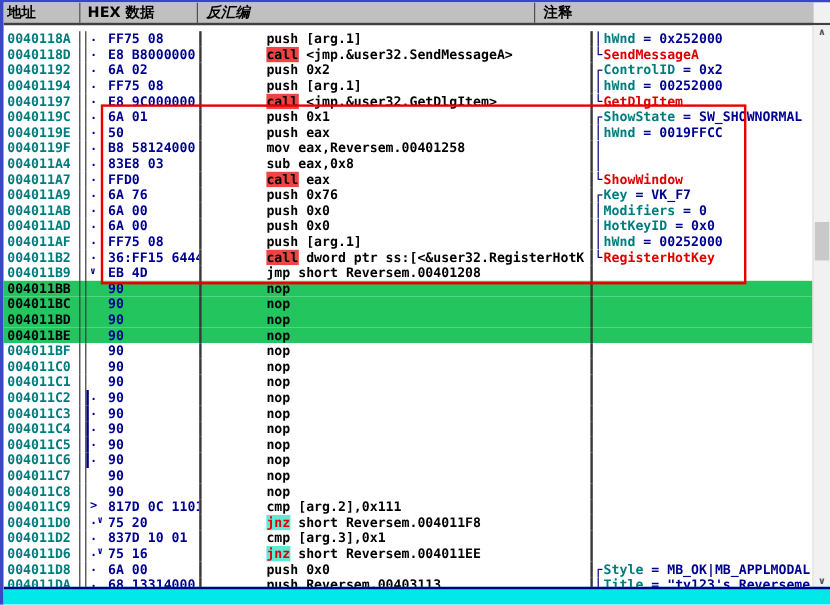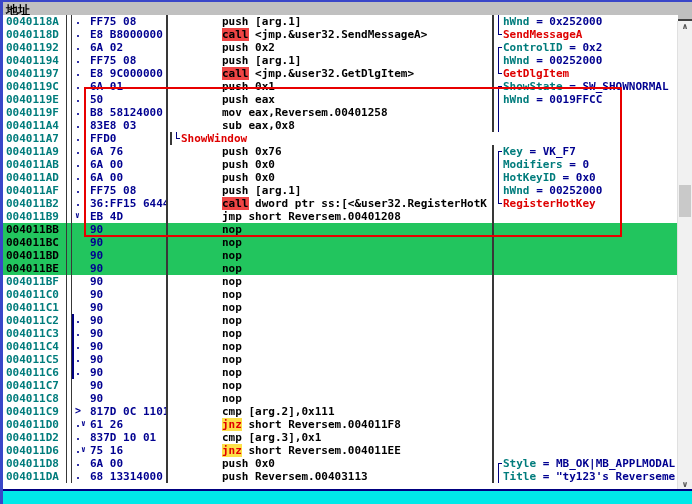--- a/index.html
+++ b/index.html
@@ -1,43 +1,43 @@
 <!DOCTYPE html>
 <html><head>
 <meta charset="utf-8">
 <style>
   html,body{margin:0;padding:0;background:#fff;}
   #app{position:relative;width:692px;height:504px;overflow:hidden;background:#fff;
        border-top:2px solid #3946c8;border-left:3px solid #3946c8;box-sizing:border-box;
        font-family:"DejaVu Sans Mono",monospace;}
   
   .hdr{display:flex;height:17px;background:#c0c0c0;border-bottom:2px solid #404040;
-       font:bold 12px "DejaVu Sans",sans-serif;color:#000;line-height:16px;flex-direction:column;}
+       font:bold 12px "DejaVu Sans",sans-serif;color:#000;line-height:16px;}
   .hdr .h-addr{width:60px;padding-left:3px;}
   .hdr .h-sep{width:3px;border-left:1px solid #505050;}
   .hdr .h-hex{width:91px;padding-left:3px;}
   .hdr .h-dis{width:273px;padding-left:4px;font-style:italic;}
   .hdr .h-cmt{flex:1;padding-left:4px;}
   .hdr .h-corner{width:14px;background:#f1f1f1;}
   
-  #rows{position:absolute;left:0;top:13px;width:675px;}
+  #rows{position:absolute;left:0;top:24px;width:675px;}
   .row{display:flex;height:13px;line-height:13px;font:bold 11px "DejaVu Sans Mono",monospace;
        white-space:pre;background:#fff;}
   .row.yellow{background:#22c55e;}
   .c-addr{width:60px;padding-left:3px;color:#007c7c;overflow:hidden;flex:none;}
   .row.yellow .c-addr{color:#000;}
   .sep-d{width:4px;border-left:1px solid #383838;border-right:1px solid #383838;flex:none;}
   .c-prefix{width:15px;padding-left:3px;color:#000090;position:relative;flex:none;font-size:10px;}
   .c-prefix.bar::before{content:"";position:absolute;left:0px;top:0;bottom:0;border-left:2px solid #000080;}
   .chev{font-size:8px;vertical-align:1px;}
   .c-hex{width:76px;color:#000090;overflow:hidden;flex:none;}
   .sep-s{width:2px;border-left:2px solid #383838;flex:none;}
   .c-dis{width:270px;padding-left:4px;color:#000;overflow:hidden;flex:none;margin-left:48px;}
   .hl-call{background:#ef4444;color:#000;}
-  .hl-jnz{background:#fde047;color:#e00000;}
+  .hl-jnz{background:#5eead4;color:#e00000;}
   .c-cmt{flex:1;display:flex;overflow:hidden;}
   .lbl{color:#007c7c;}
   .val{color:#000090;}
   .api{color:#de0000;}
   
   .br{width:7px;position:relative;flex:none;}
   .br.mid::before{content:"";position:absolute;left:2px;top:0;bottom:0;border-left:1px solid #000080;}
   .br.start::before{content:"";position:absolute;left:2px;top:6px;bottom:0;border-left:1px solid #000080;}
   .br.start::after{content:"";position:absolute;left:3px;top:6px;width:3px;border-top:1px solid #000080;}
   .br.end::before{content:"";position:absolute;left:2px;top:0;height:7px;border-left:1px solid #000080;}
@@ -74,21 +74,21 @@
   <div id="rows">
       <div class="row"><span class="c-addr">0040118A</span><span class="sep-d"></span><span class="c-prefix"><span>.</span></span><span class="c-hex">FF75 08</span><span class="sep-s"></span><span class="c-dis"><span>push</span><span> [arg.1]</span></span><span class="sep-s"></span><span class="c-cmt"><span class="br mid"></span><span class="lbl">hWnd </span><span class="val">= 0x252000</span></span></div>
       <div class="row"><span class="c-addr">0040118D</span><span class="sep-d"></span><span class="c-prefix"><span>.</span></span><span class="c-hex">E8 B8000000</span><span class="sep-s"></span><span class="c-dis"><span class="hl-call">call</span><span> &lt;jmp.&amp;user32.SendMessageA&gt;</span></span><span class="sep-s"></span><span class="c-cmt"><span class="br end"></span><span class="api">SendMessageA</span></span></div>
       <div class="row"><span class="c-addr">00401192</span><span class="sep-d"></span><span class="c-prefix"><span>.</span></span><span class="c-hex">6A 02</span><span class="sep-s"></span><span class="c-dis"><span>push</span><span> 0x2</span></span><span class="sep-s"></span><span class="c-cmt"><span class="br start"></span><span class="lbl">ControlID </span><span class="val">= 0x2</span></span></div>
       <div class="row"><span class="c-addr">00401194</span><span class="sep-d"></span><span class="c-prefix"><span>.</span></span><span class="c-hex">FF75 08</span><span class="sep-s"></span><span class="c-dis"><span>push</span><span> [arg.1]</span></span><span class="sep-s"></span><span class="c-cmt"><span class="br mid"></span><span class="lbl">hWnd </span><span class="val">= 00252000</span></span></div>
       <div class="row"><span class="c-addr">00401197</span><span class="sep-d"></span><span class="c-prefix"><span>.</span></span><span class="c-hex">E8 9C000000</span><span class="sep-s"></span><span class="c-dis"><span class="hl-call">call</span><span> &lt;jmp.&amp;user32.GetDlgItem&gt;</span></span><span class="sep-s"></span><span class="c-cmt"><span class="br end"></span><span class="api">GetDlgItem</span></span></div>
       <div class="row"><span class="c-addr">0040119C</span><span class="sep-d"></span><span class="c-prefix"><span>.</span></span><span class="c-hex">6A 01</span><span class="sep-s"></span><span class="c-dis"><span>push</span><span> 0x1</span></span><span class="sep-s"></span><span class="c-cmt"><span class="br start"></span><span class="lbl">ShowState </span><span class="val">= SW_SHOWNORMAL</span></span></div>
       <div class="row"><span class="c-addr">0040119E</span><span class="sep-d"></span><span class="c-prefix"><span>.</span></span><span class="c-hex">50</span><span class="sep-s"></span><span class="c-dis"><span>push</span><span> eax</span></span><span class="sep-s"></span><span class="c-cmt"><span class="br mid"></span><span class="lbl">hWnd </span><span class="val">= 0019FFCC</span></span></div>
       <div class="row"><span class="c-addr">0040119F</span><span class="sep-d"></span><span class="c-prefix"><span>.</span></span><span class="c-hex">B8 58124000</span><span class="sep-s"></span><span class="c-dis"><span>mov</span><span> eax,Reversem.00401258</span></span><span class="sep-s"></span><span class="c-cmt"><span class="br mid"></span></span></div>
       <div class="row"><span class="c-addr">004011A4</span><span class="sep-d"></span><span class="c-prefix"><span>.</span></span><span class="c-hex">83E8 03</span><span class="sep-s"></span><span class="c-dis"><span>sub</span><span> eax,0x8</span></span><span class="sep-s"></span><span class="c-cmt"><span class="br mid"></span></span></div>
-      <div class="row"><span class="c-addr">004011A7</span><span class="sep-d"></span><span class="c-prefix"><span>.</span></span><span class="c-hex">FFD0</span><span class="sep-s"></span><span class="sep-s"></span><span class="c-cmt"><span class="br end"></span><span class="api">ShowWindow</span></span></div>
+      <div class="row"><span class="c-addr">004011A7</span><span class="sep-d"></span><span class="c-prefix"><span>.</span></span><span class="c-hex">FFD0</span><span class="sep-s"></span><span class="c-dis"><span class="hl-call">call</span><span> eax</span></span><span class="sep-s"></span><span class="c-cmt"><span class="br end"></span><span class="api">ShowWindow</span></span></div>
       <div class="row"><span class="c-addr">004011A9</span><span class="sep-d"></span><span class="c-prefix"><span>.</span></span><span class="c-hex">6A 76</span><span class="sep-s"></span><span class="c-dis"><span>push</span><span> 0x76</span></span><span class="sep-s"></span><span class="c-cmt"><span class="br start"></span><span class="lbl">Key </span><span class="val">= VK_F7</span></span></div>
       <div class="row"><span class="c-addr">004011AB</span><span class="sep-d"></span><span class="c-prefix"><span>.</span></span><span class="c-hex">6A 00</span><span class="sep-s"></span><span class="c-dis"><span>push</span><span> 0x0</span></span><span class="sep-s"></span><span class="c-cmt"><span class="br mid"></span><span class="lbl">Modifiers </span><span class="val">= 0</span></span></div>
       <div class="row"><span class="c-addr">004011AD</span><span class="sep-d"></span><span class="c-prefix"><span>.</span></span><span class="c-hex">6A 00</span><span class="sep-s"></span><span class="c-dis"><span>push</span><span> 0x0</span></span><span class="sep-s"></span><span class="c-cmt"><span class="br mid"></span><span class="lbl">HotKeyID </span><span class="val">= 0x0</span></span></div>
       <div class="row"><span class="c-addr">004011AF</span><span class="sep-d"></span><span class="c-prefix"><span>.</span></span><span class="c-hex">FF75 08</span><span class="sep-s"></span><span class="c-dis"><span>push</span><span> [arg.1]</span></span><span class="sep-s"></span><span class="c-cmt"><span class="br mid"></span><span class="lbl">hWnd </span><span class="val">= 00252000</span></span></div>
       <div class="row"><span class="c-addr">004011B2</span><span class="sep-d"></span><span class="c-prefix"><span>.</span></span><span class="c-hex">36:FF15 6444</span><span class="sep-s"></span><span class="c-dis"><span class="hl-call">call</span><span> dword ptr ss:[&lt;&amp;user32.RegisterHotK</span></span><span class="sep-s"></span><span class="c-cmt"><span class="br end"></span><span class="api">RegisterHotKey</span></span></div>
       <div class="row"><span class="c-addr">004011B9</span><span class="sep-d"></span><span class="c-prefix"><span class="chev">∨</span></span><span class="c-hex">EB 4D</span><span class="sep-s"></span><span class="c-dis"><span>jmp</span><span> short Reversem.00401208</span></span><span class="sep-s"></span><span class="c-cmt"><span class="br"></span></span></div>
       <div class="row yellow"><span class="c-addr">004011BB</span><span class="sep-d"></span><span class="c-prefix"></span><span class="c-hex">90</span><span class="sep-s"></span><span class="c-dis"><span>nop</span><span></span></span><span class="sep-s"></span><span class="c-cmt"><span class="br"></span></span></div>
       <div class="row yellow"><span class="c-addr">004011BC</span><span class="sep-d"></span><span class="c-prefix"></span><span class="c-hex">90</span><span class="sep-s"></span><span class="c-dis"><span>nop</span><span></span></span><span class="sep-s"></span><span class="c-cmt"><span class="br"></span></span></div>
       <div class="row yellow"><span class="c-addr">004011BD</span><span class="sep-d"></span><span class="c-prefix"></span><span class="c-hex">90</span><span class="sep-s"></span><span class="c-dis"><span>nop</span><span></span></span><span class="sep-s"></span><span class="c-cmt"><span class="br"></span></span></div>
       <div class="row yellow"><span class="c-addr">004011BE</span><span class="sep-d"></span><span class="c-prefix"></span><span class="c-hex">90</span><span class="sep-s"></span><span class="c-dis"><span>nop</span><span></span></span><span class="sep-s"></span><span class="c-cmt"><span class="br"></span></span></div>
@@ -96,21 +96,21 @@
       <div class="row"><span class="c-addr">004011C0</span><span class="sep-d"></span><span class="c-prefix"></span><span class="c-hex">90</span><span class="sep-s"></span><span class="c-dis"><span>nop</span><span></span></span><span class="sep-s"></span><span class="c-cmt"><span class="br"></span></span></div>
       <div class="row"><span class="c-addr">004011C1</span><span class="sep-d"></span><span class="c-prefix"></span><span class="c-hex">90</span><span class="sep-s"></span><span class="c-dis"><span>nop</span><span></span></span><span class="sep-s"></span><span class="c-cmt"><span class="br"></span></span></div>
       <div class="row"><span class="c-addr">004011C2</span><span class="sep-d"></span><span class="c-prefix bar"><span>.</span></span><span class="c-hex">90</span><span class="sep-s"></span><span class="c-dis"><span>nop</span><span></span></span><span class="sep-s"></span><span class="c-cmt"><span class="br"></span></span></div>
       <div class="row"><span class="c-addr">004011C3</span><span class="sep-d"></span><span class="c-prefix bar"><span>.</span></span><span class="c-hex">90</span><span class="sep-s"></span><span class="c-dis"><span>nop</span><span></span></span><span class="sep-s"></span><span class="c-cmt"><span class="br"></span></span></div>
       <div class="row"><span class="c-addr">004011C4</span><span class="sep-d"></span><span class="c-prefix bar"><span>.</span></span><span class="c-hex">90</span><span class="sep-s"></span><span class="c-dis"><span>nop</span><span></span></span><span class="sep-s"></span><span class="c-cmt"><span class="br"></span></span></div>
       <div class="row"><span class="c-addr">004011C5</span><span class="sep-d"></span><span class="c-prefix bar"><span>.</span></span><span class="c-hex">90</span><span class="sep-s"></span><span class="c-dis"><span>nop</span><span></span></span><span class="sep-s"></span><span class="c-cmt"><span class="br"></span></span></div>
       <div class="row"><span class="c-addr">004011C6</span><span class="sep-d"></span><span class="c-prefix bar"><span>.</span></span><span class="c-hex">90</span><span class="sep-s"></span><span class="c-dis"><span>nop</span><span></span></span><span class="sep-s"></span><span class="c-cmt"><span class="br"></span></span></div>
       <div class="row"><span class="c-addr">004011C7</span><span class="sep-d"></span><span class="c-prefix"></span><span class="c-hex">90</span><span class="sep-s"></span><span class="c-dis"><span>nop</span><span></span></span><span class="sep-s"></span><span class="c-cmt"><span class="br"></span></span></div>
       <div class="row"><span class="c-addr">004011C8</span><span class="sep-d"></span><span class="c-prefix"></span><span class="c-hex">90</span><span class="sep-s"></span><span class="c-dis"><span>nop</span><span></span></span><span class="sep-s"></span><span class="c-cmt"><span class="br"></span></span></div>
       <div class="row"><span class="c-addr">004011C9</span><span class="sep-d"></span><span class="c-prefix"><span>&gt;</span></span><span class="c-hex">817D 0C 1101</span><span class="sep-s"></span><span class="c-dis"><span>cmp</span><span> [arg.2],0x111</span></span><span class="sep-s"></span><span class="c-cmt"><span class="br"></span></span></div>
-      <div class="row"><span class="c-addr">004011D0</span><span class="sep-d"></span><span class="c-prefix"><span>.</span><span class="chev">∨</span></span><span class="c-hex">61 26</span><span class="sep-s"></span><span class="c-dis"><span class="hl-jnz">jnz</span><span> short Reversem.004011F8</span></span><span class="sep-s"></span><span class="c-cmt"><span class="br"></span></span></div>
+      <div class="row"><span class="c-addr">004011D0</span><span class="sep-d"></span><span class="c-prefix"><span>.</span><span class="chev">∨</span></span><span class="c-hex">75 20</span><span class="sep-s"></span><span class="c-dis"><span class="hl-jnz">jnz</span><span> short Reversem.004011F8</span></span><span class="sep-s"></span><span class="c-cmt"><span class="br"></span></span></div>
       <div class="row"><span class="c-addr">004011D2</span><span class="sep-d"></span><span class="c-prefix"><span>.</span></span><span class="c-hex">837D 10 01</span><span class="sep-s"></span><span class="c-dis"><span>cmp</span><span> [arg.3],0x1</span></span><span class="sep-s"></span><span class="c-cmt"><span class="br"></span></span></div>
       <div class="row"><span class="c-addr">004011D6</span><span class="sep-d"></span><span class="c-prefix"><span>.</span><span class="chev">∨</span></span><span class="c-hex">75 16</span><span class="sep-s"></span><span class="c-dis"><span class="hl-jnz">jnz</span><span> short Reversem.004011EE</span></span><span class="sep-s"></span><span class="c-cmt"><span class="br"></span></span></div>
       <div class="row"><span class="c-addr">004011D8</span><span class="sep-d"></span><span class="c-prefix"><span>.</span></span><span class="c-hex">6A 00</span><span class="sep-s"></span><span class="c-dis"><span>push</span><span> 0x0</span></span><span class="sep-s"></span><span class="c-cmt"><span class="br start"></span><span class="lbl">Style </span><span class="val">= MB_OK|MB_APPLMODAL</span></span></div>
       <div class="row"><span class="c-addr">004011DA</span><span class="sep-d"></span><span class="c-prefix"><span>.</span></span><span class="c-hex">68 13314000</span><span class="sep-s"></span><span class="c-dis"><span>push</span><span> Reversem.00403113</span></span><span class="sep-s"></span><span class="c-cmt"><span class="br mid"></span><span class="lbl">Title </span><span class="val">= "ty123's Reverseme #1, Leve</span></span></div>
     </div>
 
   <div id="redbox"></div>
 
   <div id="sbar">
     <div class="sb-arrow" id="sb-up">∧</div>

